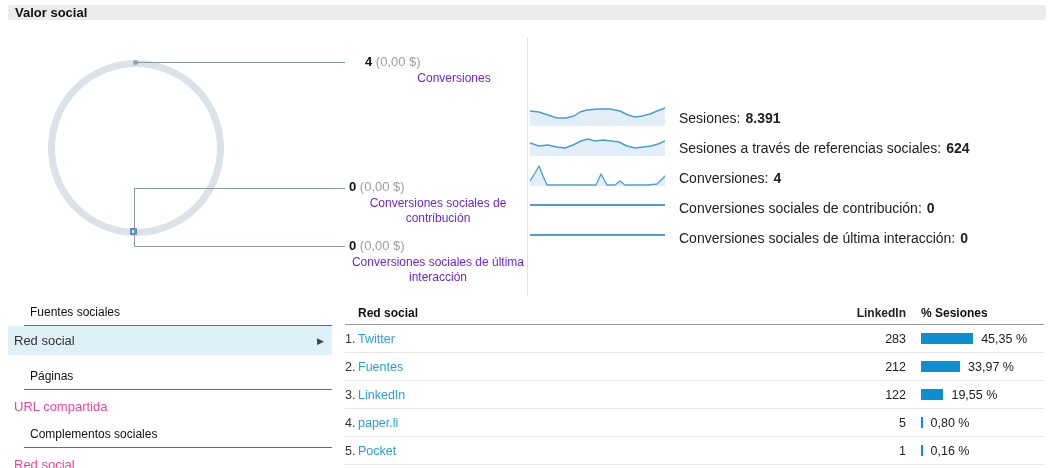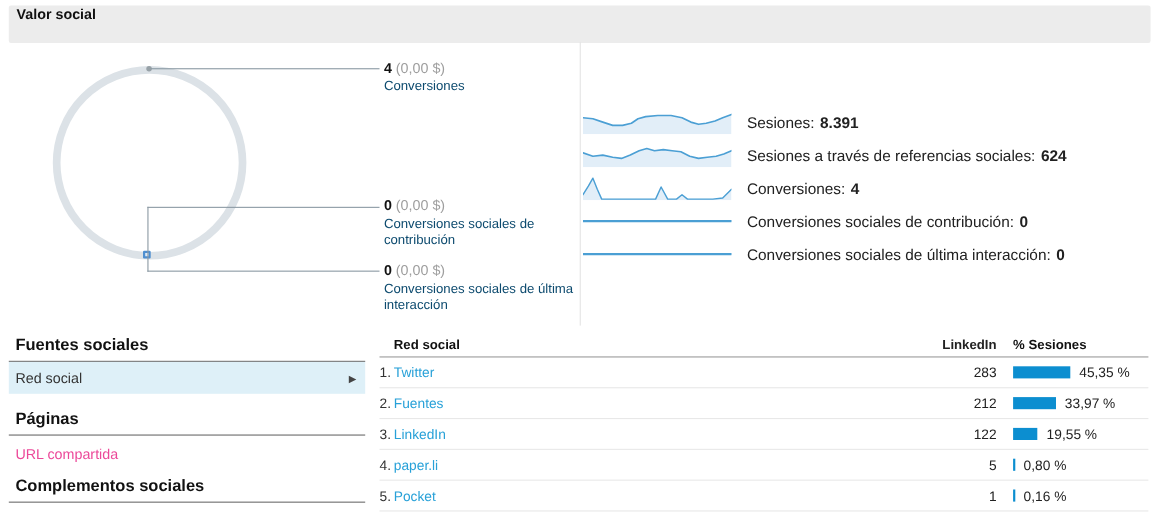--- a/index.html
+++ b/index.html
@@ -1,50 +1,50 @@
 <!DOCTYPE html>
 <html><head>
 <meta charset="utf-8">
 <style>
   * { margin:0; padding:0; box-sizing:border-box; }
   html,body { background:#fff; font-family:"Liberation Sans", sans-serif; }
   #stage { position:relative; width:1052px; height:468px; background:#fff; overflow:hidden; }
 
   
-  .hdr { position:absolute; left:8px; top:5px; width:1038px; height:34px;
-         background:#ececec; border-radius:2px; display:flex; align-items:flex-start; }
+  .hdr { position:absolute; left:8px; top:5px; width:1038px; height:15px;
+         background:#ececec; border-radius:2px; display:flex; align-items:flex-end; }
   .hdr span { font-size:13px; font-weight:bold; color:#111; padding-left:7px; }
 
   
   .ring { position:absolute; left:48px; top:60px; width:176px; height:176px;
           border:7px solid #dce2e7; border-radius:50%; }
   .dot-top { position:absolute; left:133px; top:60px; width:5px; height:5px;
              border-radius:50%; background:#97a1a7; }
   .dot-bottom { position:absolute; left:130px; top:228px; width:7px; height:7px;
                 border:2px solid #4e8fd0; background:#d9e7f5; border-radius:1px; }
   .cline { position:absolute; background:#8b99a3; }
 
   .callout { position:absolute; width:178px; }
   .co-val { font-size:13px; color:#9e9e9e; }
   .co-val b { color:#111; font-weight:bold; }
-  .co-desc { font-size:12px; color:#0c4a6e; line-height:1.25; margin-top:2px; }
+  .co-desc { font-size:12px; color:#6d28d9; line-height:1.25; margin-top:2px;text-align:center; }
 
   .vdivider { position:absolute; left:527px; top:38px; width:1px; height:258px; background:#e4e4e4; }
 
   
   .metrics { position:absolute; left:530px; top:96px; }
-  .metric-row { height:30px; display:flex; align-items:center; }
+  .metric-row { height:30px; display:flex; align-items:flex-end; }
   .metric-row svg { width:135px; height:22px; margin-right:14px; flex:none; }
   .metric-text { font-size:14px; color:#212121; white-space:nowrap; }
   .metric-text b { font-weight:bold; margin-left:5px; }
 
   
   .sidebar { position:absolute; left:8px; top:301px; width:324px; }
-  .sb-h { font-size:15px; font-weight:bold; color:#111; padding:4px 6px 6px 6px;
-          border-bottom:1.5px solid #6b6b6b; }
+  .sb-h { font-size:12px; font-weight:normal; color:#111; padding:4px 6px 6px 6px;
+          border-bottom:1.5px solid #6b6b6b;margin-left:16px; }
   .sb-h.mt { margin-top:10px; }
   .sb-item-sel { background:#def0f8; padding:7px 8px 7px 6px; font-size:13px; color:#333;
                  display:flex; align-items:center; justify-content:space-between; cursor:pointer; }
   .sb-arrow { font-size:9px; color:#444; }
   .sb-link { padding:9px 6px; font-size:13px; color:#ec4899; cursor:pointer; }
 
   
   .tbl { position:absolute; left:345px; top:302px; width:699px; font-size:12.5px; }
   .t-head { display:flex; align-items:center; height:23px; border-bottom:1.5px solid #9b9b9b;
             font-size:12px; font-weight:bold; color:#111; }
@@ -67,21 +67,21 @@
   </div>
 
   <div class="ring"></div>
   <div class="dot-top"></div>
   <div class="dot-bottom"></div>
   <div class="cline" style="left:137px; top:62px; width:208px; height:1px;"></div>
   <div class="cline" style="left:134px; top:188px; width:1px; height:59px;"></div>
   <div class="cline" style="left:134px; top:188px; width:211px; height:1px;"></div>
   <div class="cline" style="left:134px; top:246px; width:211px; height:1px;"></div>
 
-  <div class="callout" style="left:349px; top:54px;">
+  <div class="callout" style="left:365px; top:54px;">
     <div class="co-val"><b>4</b> <span>(0,00 $)</span></div>
     <div class="co-desc">Conversiones</div>
   </div>
   <div class="callout" style="left:349px; top:179px;">
     <div class="co-val"><b>0</b> <span>(0,00 $)</span></div>
     <div class="co-desc">Conversiones sociales de contribución</div>
   </div>
   <div class="callout" style="left:349px; top:238px;">
     <div class="co-val"><b>0</b> <span>(0,00 $)</span></div>
     <div class="co-desc">Conversiones sociales de última interacción</div>

